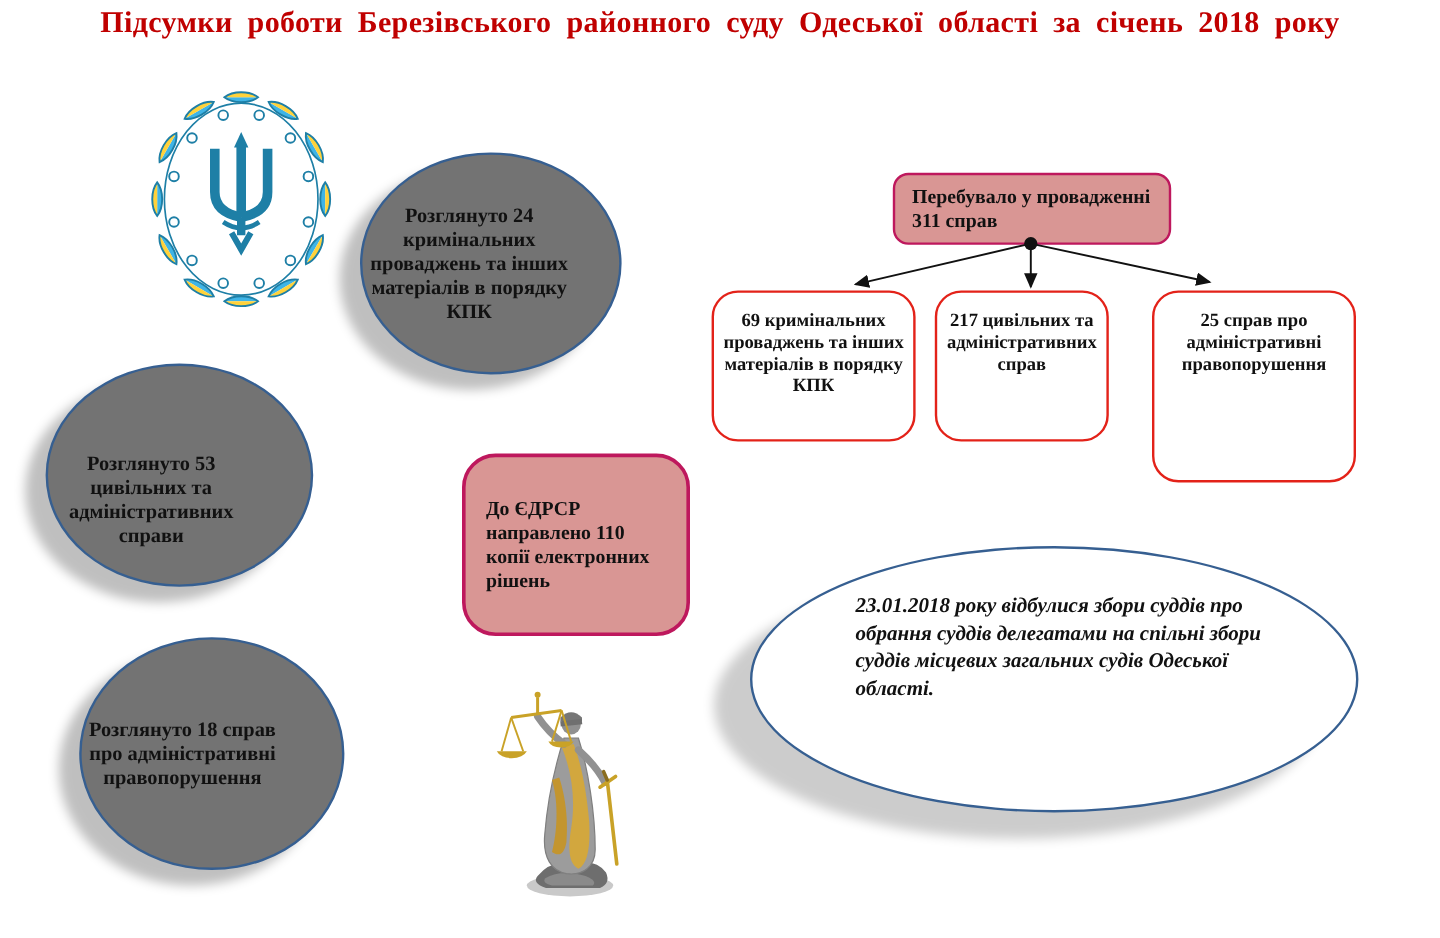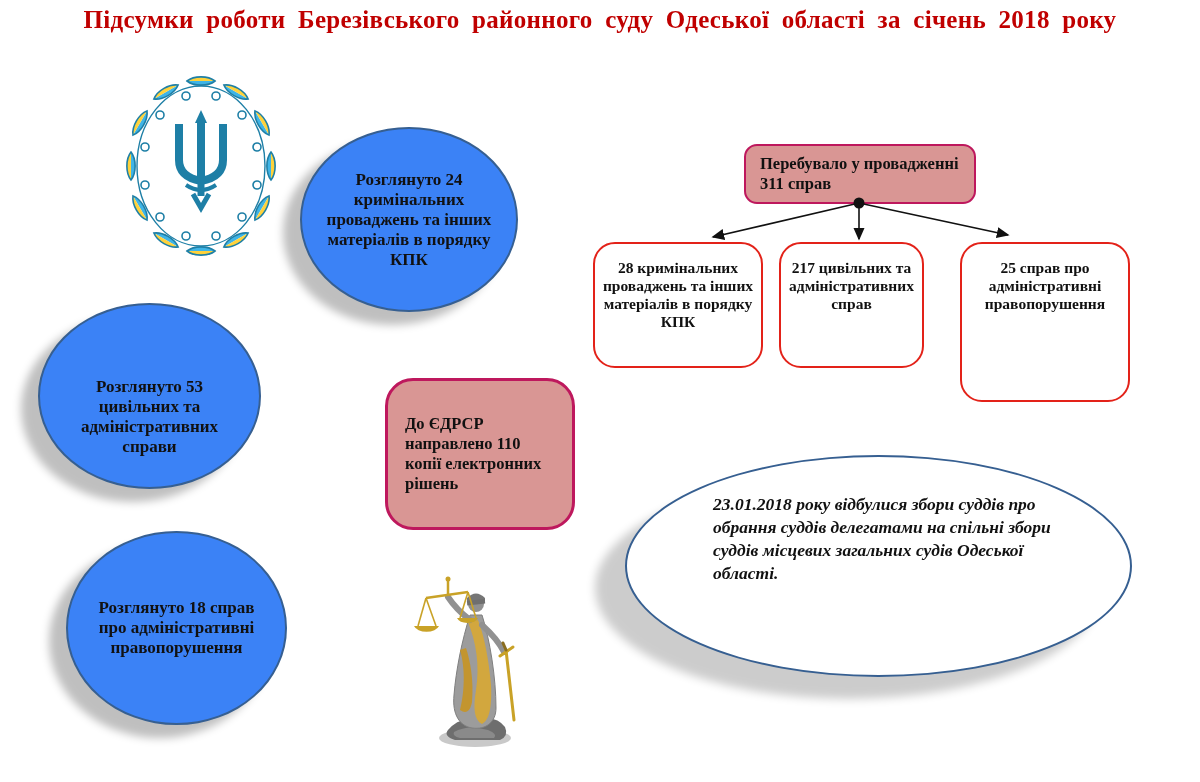--- a/index.html
+++ b/index.html
@@ -7,22 +7,22 @@
     position:relative;width:1200px;height:782px;background:#ffffff;overflow:hidden;
     font-family:"Liberation Serif","DejaVu Serif",serif;color:#111;padding-left:36px;
   }
   .title{
     position:absolute;left:0;top:6px;width:1200px;margin:0;
     text-align:center;color:#C00000;font-size:25px;font-weight:bold;
     word-spacing:6px;letter-spacing:.3px;white-space:nowrap;
   }
   
   .circle{
-    position:absolute;background:#3b82f6;border:2.5px solid #365F91;border-radius:50%;
-    display:flex;align-items:center;justify-content:center;text-align:center;
+    position:absolute;background:#737373;border:2.5px solid #365F91;border-radius:50%;
+    display:flex;align-items:center;justify-content:flex-start;text-align:center;
     font-weight:bold;box-shadow:-17px 13px 9px rgba(0,0,0,.25);
   }
   .circle span{display:block;}
   .c1{left:300px;top:127px;width:214px;height:181px;font-size:17px;}
   .c1 span{width:178px;}
   .c2{left:38px;top:303px;width:219px;height:182px;font-size:17px;}
   .c2 span{width:172px;margin-top:42px;}
   .c3{left:66px;top:531px;width:217px;height:190px;font-size:17px;}
   .c3 span{width:168px;}
   
@@ -142,21 +142,21 @@
     </defs>
     <circle cx="271" cy="9" r="5.5" fill="#111"></circle>
     <g stroke="#111" stroke-width="1.6" fill="none">
       <line x1="271" y1="9" x2="125" y2="43" marker-end="url(#ah)"></line>
       <line x1="271" y1="11" x2="271" y2="45" marker-end="url(#ah)"></line>
       <line x1="271" y1="9" x2="420" y2="41" marker-end="url(#ah)"></line>
     </g>
   </svg>
 
   <div class="redbox b1">
-    <span>28 кримінальних проваджень та інших матеріалів в порядку КПК</span>
+    <span>69 кримінальних проваджень та інших матеріалів в порядку КПК</span>
   </div>
   <div class="redbox b2">
     <span>217 цивільних та адміністративних справ</span>
   </div>
   <div class="redbox b3">
     <span>25 справ про адміністративні правопорушення</span>
   </div>
 
   <div class="bigellipse">
     <p>23.01.2018 року відбулися збори суддів про обрання суддів делегатами на спільні збори суддів місцевих загальних судів Одеської області.</p>

